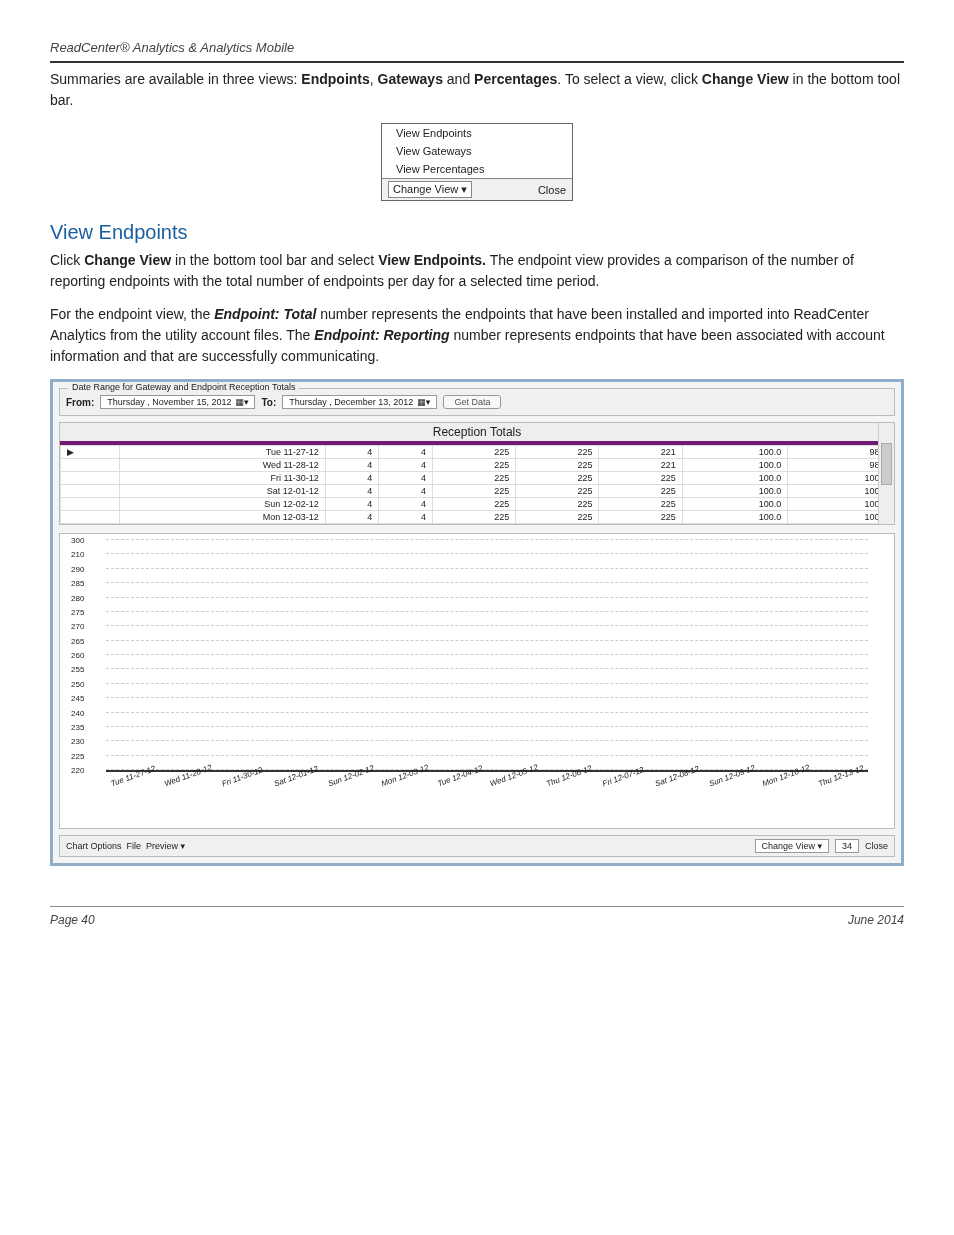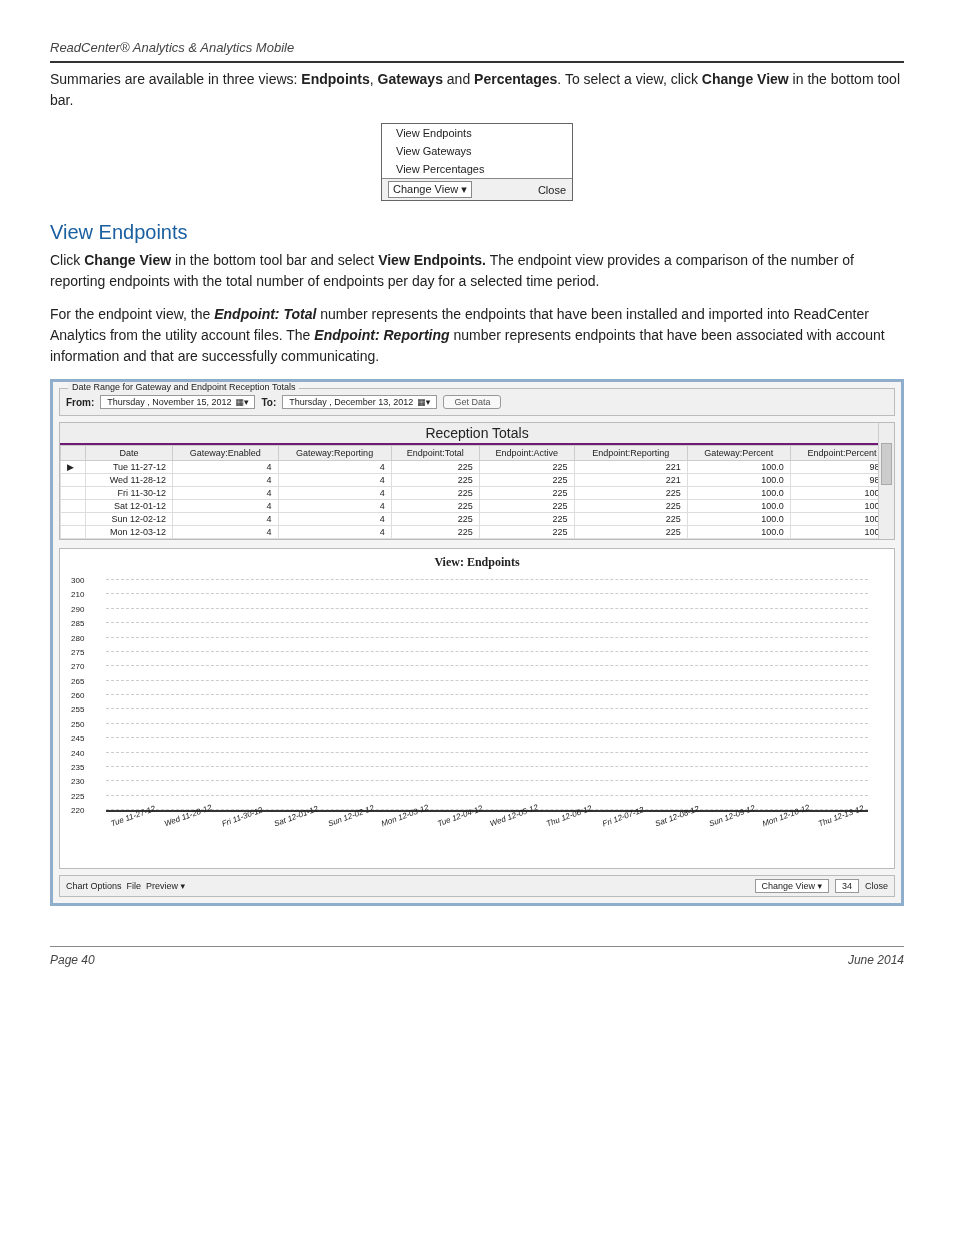--- a/index.html
+++ b/index.html
@@ -65,21 +65,21 @@
   .xbtn { background:#c03020;color:#fff;padding:0 8px;border:1px solid #802010;font-weight:bold;font-size:9px;border-radius:2px;}
   .group {
     border:1px solid #bbb;padding:6px;margin-bottom:6px;background:#f0f0f0;
     position:relative;
   }
   .group-label{position:absolute;top:-7px;left:8px;background:#f0f0f0;padding:0 4px;font-size:9px;}
   .daterow {display:flex;gap:6px;align-items:center;}
   .dp{background:#fff;border:1px solid #999;padding:1px 6px;font-size:9px;display:flex;gap:4px;align-items:center;}
   .btn{background:#f8f8f8;border:1px solid #999;padding:1px 10px;border-radius:3px;font-size:9px;color:#555;}
   .tbl-wrap{border:1px solid #bbb;background:#fff;margin-bottom:8px;position:relative;}
-  .tbl-title{text-align:center;font-size:14px;padding:2px;background:#eee;border-bottom:2px solid #701a75;}
+  .tbl-title{text-align:center;font-size:12px;padding:2px;background:#eee;border-bottom:4px solid #701a75;}
   table.data{border-collapse:collapse;font-size:9px;width:100%;}
   table.data th{background:#eee;border:1px solid #ccc;padding:2px 6px;font-weight:normal;}
   table.data td{border:1px solid #ddd;padding:1px 6px;text-align:right;}
   table.data td:first-child{text-align:left;}
   .scroll{position:absolute;right:0;top:0;bottom:0;width:15px;background:#eee;border-left:1px solid #ccc;}
   .scrollthumb{position:absolute;top:20px;left:2px;right:2px;height:40px;background:#ccc;border:1px solid #aaa;}
 
   .chart{background:#fff;border:1px solid #bbb;padding:6px;margin-bottom:6px;}
   .chart-title{text-align:center;font-weight:bold;font-size:12px;font-family:Georgia,serif;margin-bottom:10px;}
   .plot{position:relative;height:230px;margin:0 20px 50px 40px;border-bottom:2px solid #333;}
@@ -142,31 +142,20 @@
         </span>
       <span class="btn">Get Data</span>
     </div>
   </div>
 
   <div class="tbl-wrap">
     <div class="tbl-title">Reception Totals</div>
     <table class="data" id="data-table">
         <tbody>
           <tr>
-            <th style="width:12px"></th>
-            <th>Date</th>
-            <th>Gateway:Enabled</th>
-            <th>Gateway:Reporting</th>
-            <th>Endpoint:Total</th>
-            <th>Endpoint:Active</th>
-            <th>Endpoint:Reporting</th>
-            <th>Gateway:Percent</th>
-            <th>Endpoint:Percent</th>
-          </tr>
-          <tr>
             <td>▶</td>
             <td>Tue 11-27-12</td>
             <td>4</td>
             <td>4</td>
             <td>225</td>
             <td>225</td>
             <td>221</td>
             <td>100.0</td>
             <td>98.2</td>
           </tr>
@@ -226,21 +215,20 @@
             <td>100.0</td>
           </tr>
         </tbody>
       </table>
     <div class="scroll">
         <div class="scrollthumb"></div>
       </div>
   </div>
 
   <div class="chart">
-    <div class="chart-title">View: Endpoints</div>
     <div class="plot" id="plot">
         <div class="gl" style="bottom: 0%;"></div>
         <div class="ytick" style="bottom: 0%;">220</div>
         <div class="gl" style="bottom: 6.25%;"></div>
         <div class="ytick" style="bottom: 6.25%;">225</div>
         <div class="gl" style="bottom: 12.5%;"></div>
         <div class="ytick" style="bottom: 12.5%;">230</div>
         <div class="gl" style="bottom: 18.75%;"></div>
         <div class="ytick" style="bottom: 18.75%;">235</div>
         <div class="gl" style="bottom: 25%;"></div>

